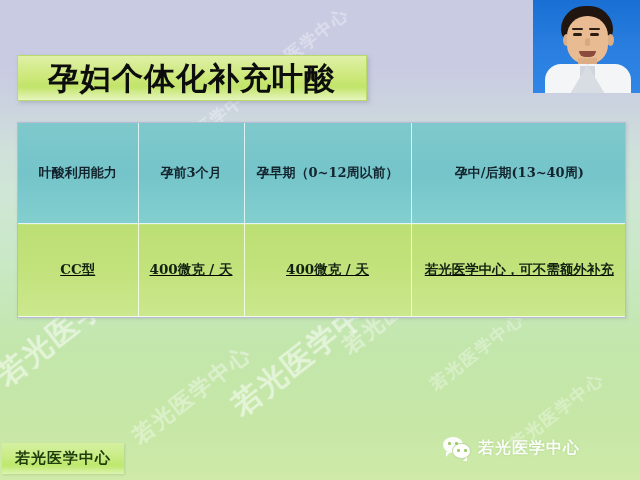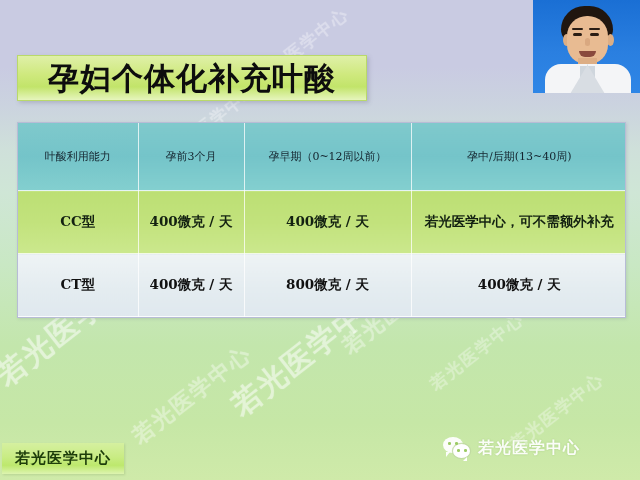--- a/index.html
+++ b/index.html
@@ -110,25 +110,25 @@
   #table-wrap {
     position:absolute; left:17px; top:122px; width:609px; height:196px;
     border:1px solid #b7bcd6;
     box-shadow:1px 1px 3px rgba(90,90,120,.18);
     overflow:hidden;
   }
   table { width:100%; height:100%; border-collapse:collapse; table-layout:fixed; }
   col.c1 { width:120px; } col.c2 { width:106px; } col.c3 { width:167px; } col.c4 { width:216px; }
 
   tr.head { height:52px; }
-  tr.r1, tr.r2, tr.r3 { height:48px; }
+  tr.r1, tr.r2, tr.r3 { height:48px;text-decoration:underline; }
 
   tr.head td {
     background:linear-gradient(to bottom,#7fc9cc 0%, #74c4c9 50%, #83cfcf 100%);
-    color:#14242e; font-weight:400; font-size:11px;margin-top:40px;
+    color:#14242e; font-weight:700; font-size:13px;margin-top:40px;
   }
   tr.r1 td {
     background:linear-gradient(to bottom,#bcdf74 0%, #c2e27c 50%, #cbe88d 100%);
     color:#132111; font-weight:700; font-size:13.5px;
   }
   tr.r2 td {
     background:linear-gradient(to bottom,#eef3f5 0%, #e4ecf0 55%, #dfe8ee 100%);
     color:#111; font-weight:700; font-size:13.5px;
   }
   tr.r3 td {
@@ -255,26 +255,20 @@
           <td>孕前3个月</td>
           <td>孕早期（0~12周以前）</td>
           <td>孕中/后期(13~40周)</td>
         </tr>
         <tr class="r1">
           <td>CC型</td>
           <td>400微克 / 天</td>
           <td>400微克 / 天</td>
           <td class="small">若光医学中心，可不需额外补充</td>
         </tr>
-        <tr class="r2">
-          <td>CT型</td>
-          <td>400微克 / 天</td>
-          <td>800微克 / 天</td>
-          <td>400微克 / 天</td>
-        </tr>
       </tbody>
     </table>
   </div>
 
   <div id="logo-left">
     <span id="logo-left-text">若光医学中心</span>
   </div>
 
   <div id="brand-right">
     <span id="wechat-icon">

